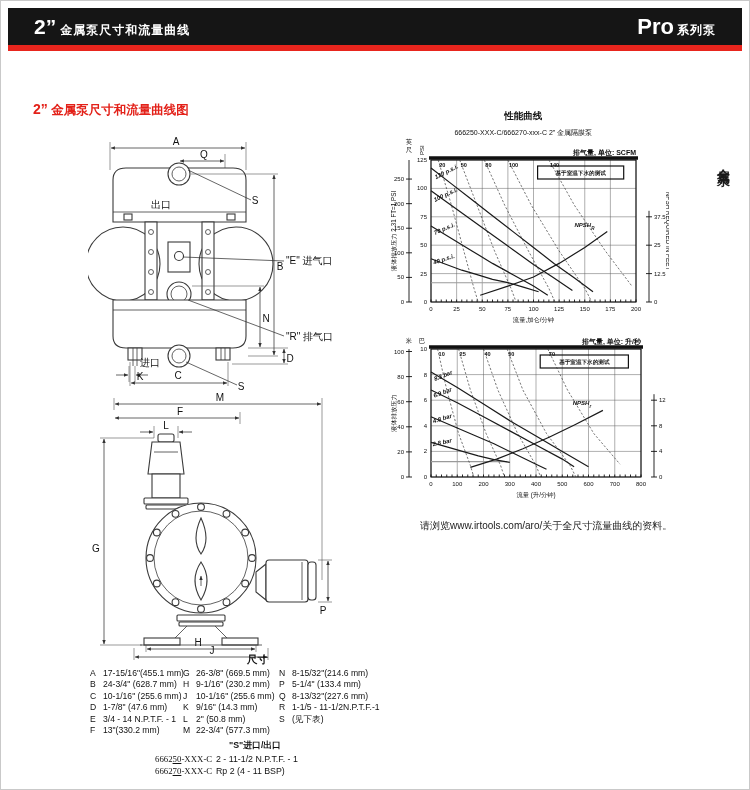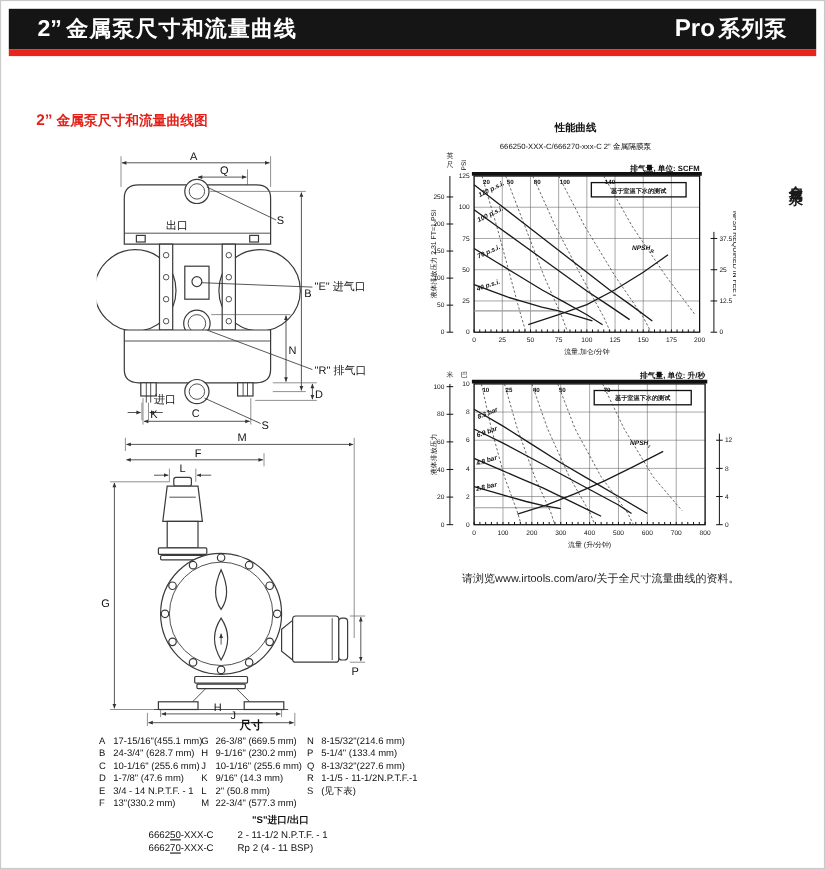--- a/index.html
+++ b/index.html
@@ -1,21 +1,21 @@
 <!DOCTYPE html>
 <html><head>
 <meta charset="utf-8">
 <style>
   html,body{margin:0;padding:0;background:#fff;}
   body{width:750px;height:790px;position:relative;font-family:"Liberation Sans","DejaVu Sans",sans-serif;color:#111;overflow:hidden;}
   .page-frame{position:absolute;left:0;top:0;width:748px;height:788px;border:1px solid #c9c9c9;background:#fff;}
   
   .hdr{position:absolute;left:8px;top:8px;width:734px;height:37px;background:#151515;color:#fff;display:flex;align-items:center;justify-content:space-between;padding:0 26px;box-sizing:border-box;}
   .hdr .num{font-size:21px;font-weight:bold;margin-right:4px;}
-  .hdr .t{font-size:20px;font-weight:bold;letter-spacing:1px;}
+  .hdr .t{font-size:12px;font-weight:bold;letter-spacing:1px;}
   .hdr .pro{font-size:22px;font-weight:bold;margin-right:3px;}
   .redbar{position:absolute;left:8px;top:45px;width:734px;height:6px;background:#e8251d;}
   .sec-heading{position:absolute;left:33px;top:101px;color:#e32119;font-weight:bold;font-size:12.5px;}
   .sec-heading .num{font-size:14px;}
   .side-tab{position:absolute;left:714px;top:158px;writing-mode:vertical-rl;font-weight:bold;font-size:13px;letter-spacing:3px;color:#1a1a1a;}
   
   svg text{font-family:"Liberation Sans","DejaVu Sans",sans-serif;}
   .body{fill:#ffffff;stroke:#3a3a3a;stroke-width:1.1;}
   .dline{fill:none;stroke:#3a3a3a;stroke-width:.8;}
   .dim{stroke:#333;stroke-width:.75;fill:none;}
@@ -33,26 +33,26 @@
   .csub{font-size:7px;fill:#111;}
   .leg{fill:none;stroke:#111;stroke-width:1.2;}
   .legt{font-size:5.6px;font-weight:bold;fill:#111;}
   .air{fill:none;stroke:#3c3c3c;stroke-width:.7;stroke-dasharray:2.2 1.8;}
   .airt{font-size:5.6px;font-weight:bold;fill:#111;}
   .ser{fill:none;stroke:#1a1a1a;stroke-width:1.2;}
   .sert{font-size:6px;font-weight:bold;font-style:italic;fill:#111;}
   .gray{fill:none;stroke:#9a9a9a;stroke-width:1.1;}
   .note{position:absolute;left:420px;top:519px;font-size:10px;color:#222;}
   
-  .dims-title{position:absolute;left:218px;top:653px;width:50px;text-align:left;font-weight:bold;font-size:10.5px;}
+  .dims-title{position:absolute;left:218px;top:653px;width:50px;text-align:right;font-weight:bold;font-size:10.5px;}
   .dim-col{position:absolute;top:668px;font-size:8.6px;line-height:11.4px;white-space:nowrap;}
   .dim-col .k{display:inline-block;width:13px;}
   .ports-title{position:absolute;left:200px;top:740px;width:110px;text-align:center;font-size:8.8px;font-weight:bold;}
   .port-row{position:absolute;font-size:8.8px;white-space:nowrap;}
-  .port-row .model{position:absolute;left:135px;}
+  .port-row .model{position:absolute;left:155px;font-family:Liberation Serif, serif;}
   .port-row .val{position:absolute;left:216px;}
   u{text-decoration:underline;}
 </style>
 </head>
 <body>
 
 <div class="page-frame"></div>
 
 <div class="hdr">
   <div>

